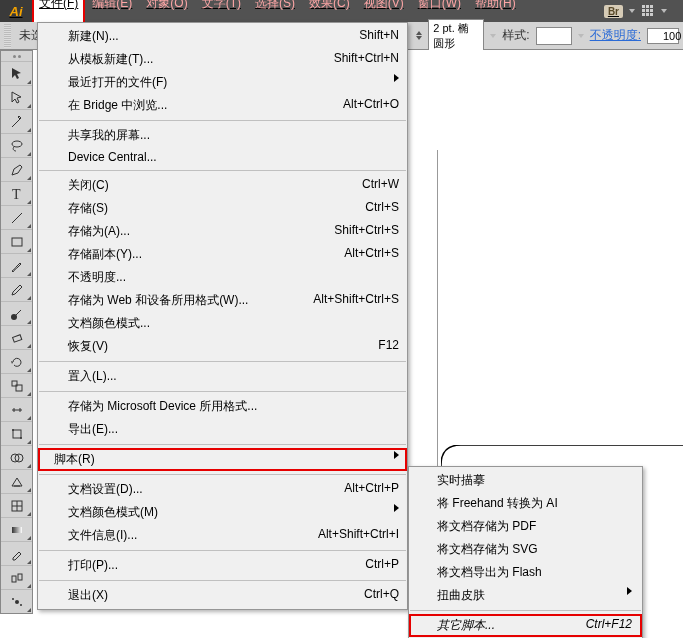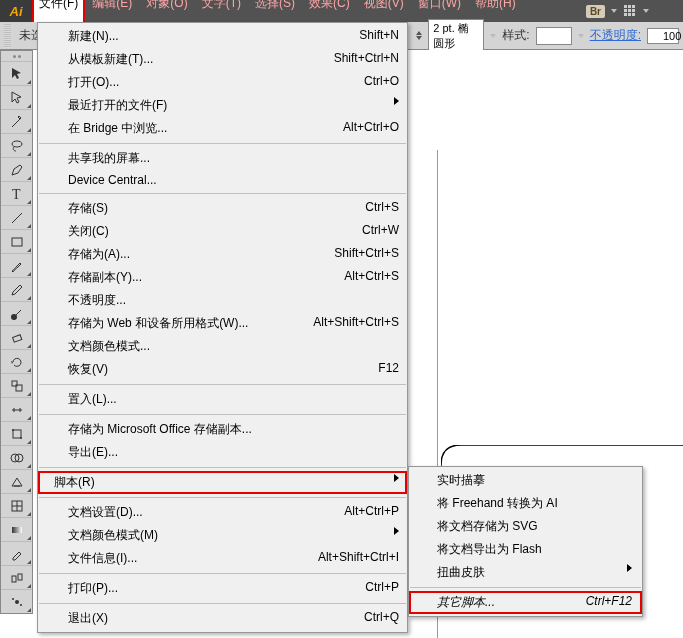--- a/index.html
+++ b/index.html
@@ -1,23 +1,23 @@
 <!DOCTYPE html>
 <html><head>
 <meta charset="utf-8">
 <style>
   * { margin: 0; padding: 0; box-sizing: border-box; }
   body { font-family: "Microsoft YaHei", SimSun, Arial, sans-serif; font-size: 12px; background: #fff; width: 683px; height: 638px; overflow: hidden; position: relative; color: #000; }
   
-  .app-header { display: flex; align-items: center; height: 22px; background: #525252; }
+  .app-header { display: flex; align-items: center; height: 22px; background: #525252; text-decoration: underline; }
   .app-logo { width: 32px; height: 22px; background: #3a3a3a; display: flex; align-items: center; justify-content: center; color: #f4a300; font-weight: bold; font-size: 13px; font-style: italic; }
   .menubar { display: flex; height: 38px; }
   .menubar-item { padding: 3px 7px; color: #fca5a5; cursor: default; white-space: nowrap; }
   .menubar-item.active { background: #fff; color: #000; border: 2px solid #e60000; padding: 1px 5px; }
-  .header-right { margin-left: auto; display: flex; align-items: center; gap: 6px; padding-right: 34px; }
+  .header-right { margin-left: auto; display: flex; align-items: center; gap: 6px; padding-right: 16px; }
   .br-badge { background: #d6cbb6; color: #5a4a2a; font-size: 10px; font-weight: bold; padding: 1px 4px; border-radius: 2px; }
   .grid-icon { width: 14px; height: 14px; display: inline-block; }
   .grid-icon span { display:inline-block; width:3px; height:3px; background:#ccc; margin:0.5px; float:left;}
   .tri-down { display:inline-block; width:0; height:0; border-left:3px solid transparent; border-right:3px solid transparent; border-top:4px solid #bbb; vertical-align:middle;}
 
   .options-bar { height: 28px; background: #d4d4d4; border-bottom: 1px solid #888; display: flex; align-items: center; padding: 0 4px; gap:4px; position: relative; z-index: 1;}
   .options-left-grip { width:7px; height:24px; background: repeating-linear-gradient(to bottom,#bbb,#bbb 1px,#ddd 1px,#ddd 2px); margin-right:4px;}
   .options-text { font-size:12px; color:#333;}
   .options-right { margin-left:auto; display:flex; align-items:center; gap:6px;}
   .stroke-val { background:#fff; border:1px solid #888; padding:1px 4px; font-size:11px; width:56px;}
@@ -279,48 +279,44 @@
 <div class="dropdown" id="file-menu">
     <div class="menu-item">
       <span>新建(N)...</span>
       <span class="shortcut">Shift+N</span>
     </div>
     <div class="menu-item">
       <span>从模板新建(T)...</span>
       <span class="shortcut">Shift+Ctrl+N</span>
     </div>
     <div class="menu-item">
-      <span>打开(O)...</span>
-      <span class="shortcut">Ctrl+O</span>
-    </div>
-    <div class="menu-item">
       <span>最近打开的文件(F)</span>
       <span class="arrow"></span>
     </div>
     <div class="menu-item">
       <span>在 Bridge 中浏览...</span>
       <span class="shortcut">Alt+Ctrl+O</span>
     </div>
     <div class="menu-sep"></div>
     <div class="menu-item">
       <span>共享我的屏幕...</span>
     </div>
     <div class="menu-item">
       <span>Device Central...</span>
     </div>
     <div class="menu-sep"></div>
     <div class="menu-item">
+      <span>关闭(C)</span>
+      <span class="shortcut">Ctrl+W</span>
+    </div>
+    <div class="menu-item">
       <span>存储(S)</span>
       <span class="shortcut">Ctrl+S</span>
     </div>
     <div class="menu-item">
-      <span>关闭(C)</span>
-      <span class="shortcut">Ctrl+W</span>
-    </div>
-    <div class="menu-item">
       <span>存储为(A)...</span>
       <span class="shortcut">Shift+Ctrl+S</span>
     </div>
     <div class="menu-item">
       <span>存储副本(Y)...</span>
       <span class="shortcut">Alt+Ctrl+S</span>
     </div>
     <div class="menu-item">
       <span>不透明度...</span>
     </div>
@@ -334,21 +330,21 @@
     <div class="menu-item">
       <span>恢复(V)</span>
       <span class="shortcut">F12</span>
     </div>
     <div class="menu-sep"></div>
     <div class="menu-item">
       <span>置入(L)...</span>
     </div>
     <div class="menu-sep"></div>
     <div class="menu-item">
-      <span>存储为 Microsoft Office 存储副本...</span>
+      <span>存储为 Microsoft Device 所用格式...</span>
     </div>
     <div class="menu-item">
       <span>导出(E)...</span>
     </div>
     <div class="menu-sep"></div>
     <div class="menu-item highlighted-box">
       <span>脚本(R)</span>
       <span class="arrow"></span>
     </div>
     <div class="menu-sep"></div>
@@ -377,20 +373,23 @@
   </div>
 
 <div class="submenu" id="script-submenu">
     <div class="menu-item">
       <span>实时描摹</span>
     </div>
     <div class="menu-item">
       <span>将 Freehand 转换为 AI</span>
     </div>
     <div class="menu-item">
+      <span>将文档存储为 PDF</span>
+    </div>
+    <div class="menu-item">
       <span>将文档存储为 SVG</span>
     </div>
     <div class="menu-item">
       <span>将文档导出为 Flash</span>
     </div>
     <div class="menu-item">
       <span>扭曲皮肤</span>
       <span class="arrow"></span>
     </div>
     <div class="menu-sep"></div>

